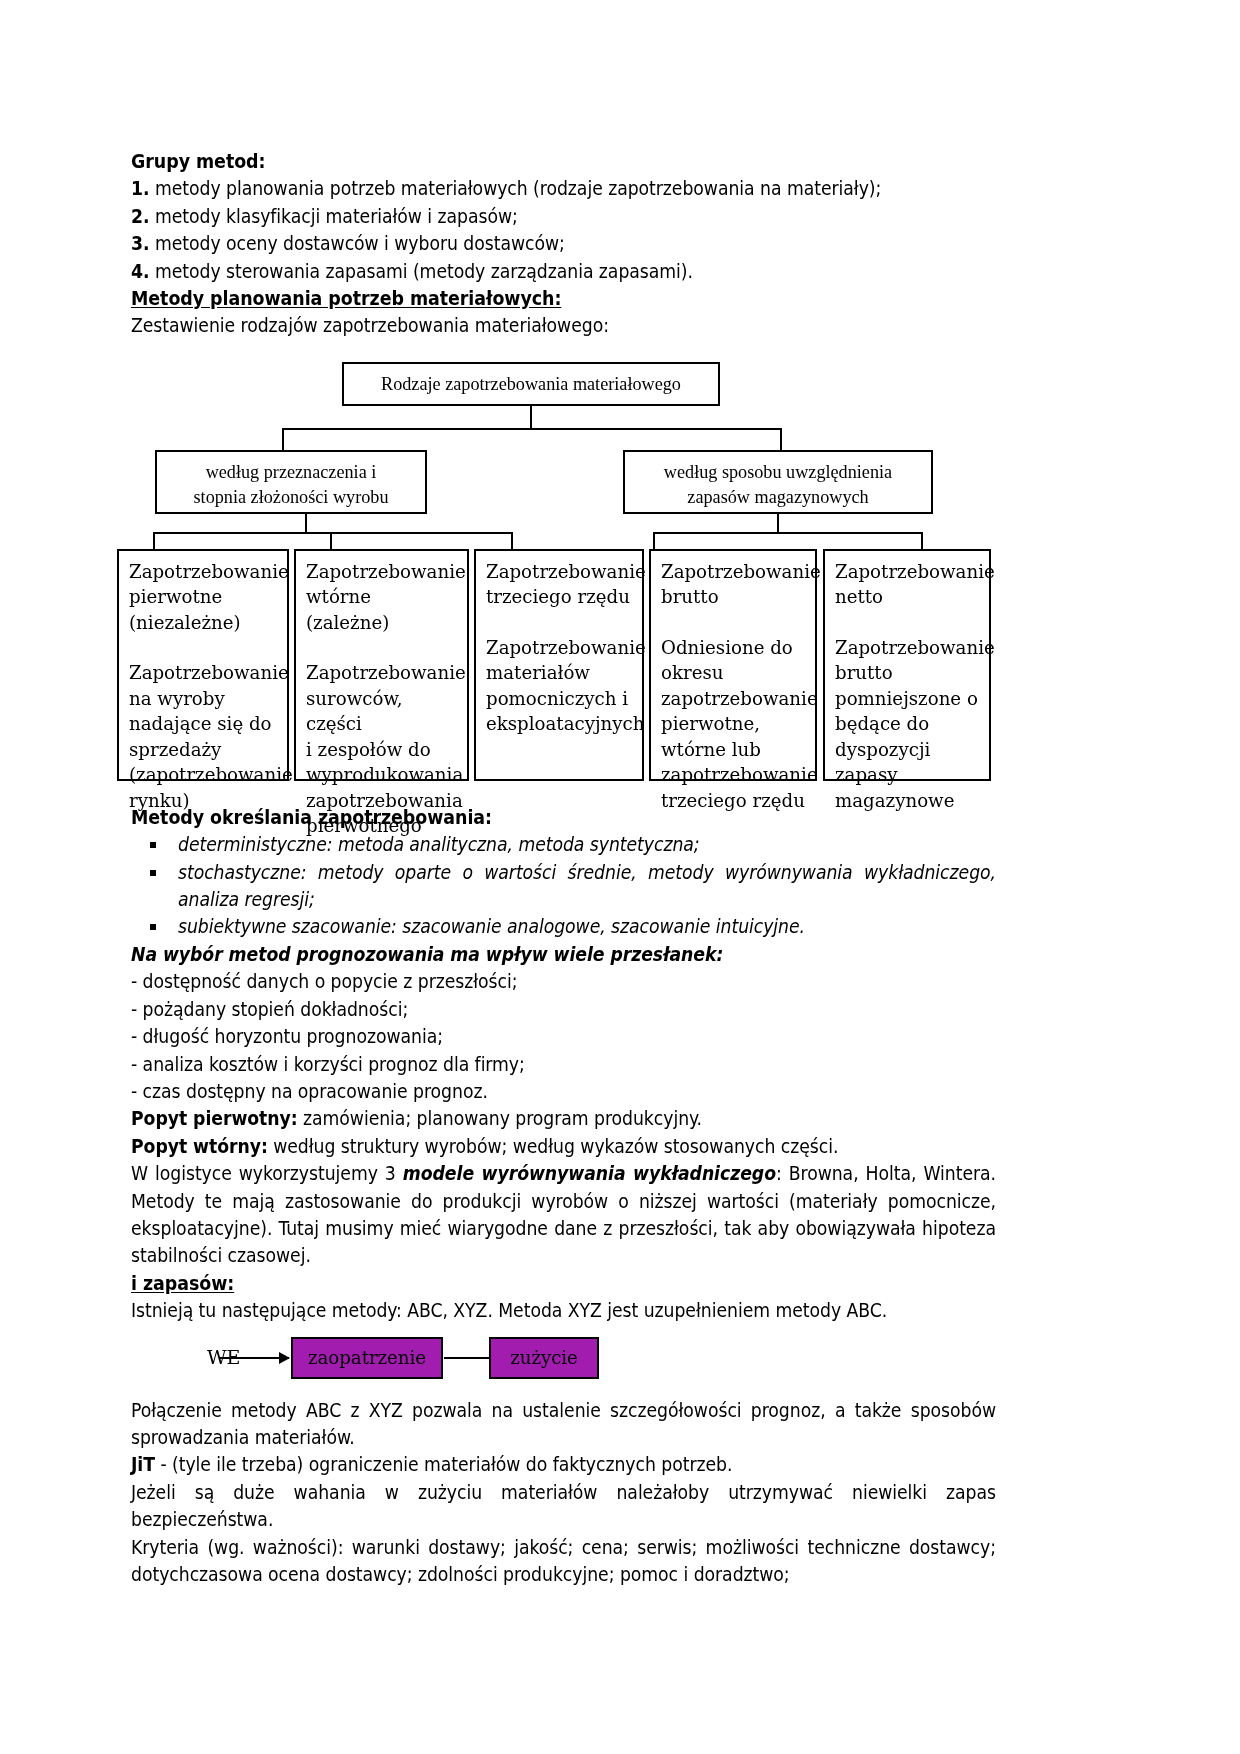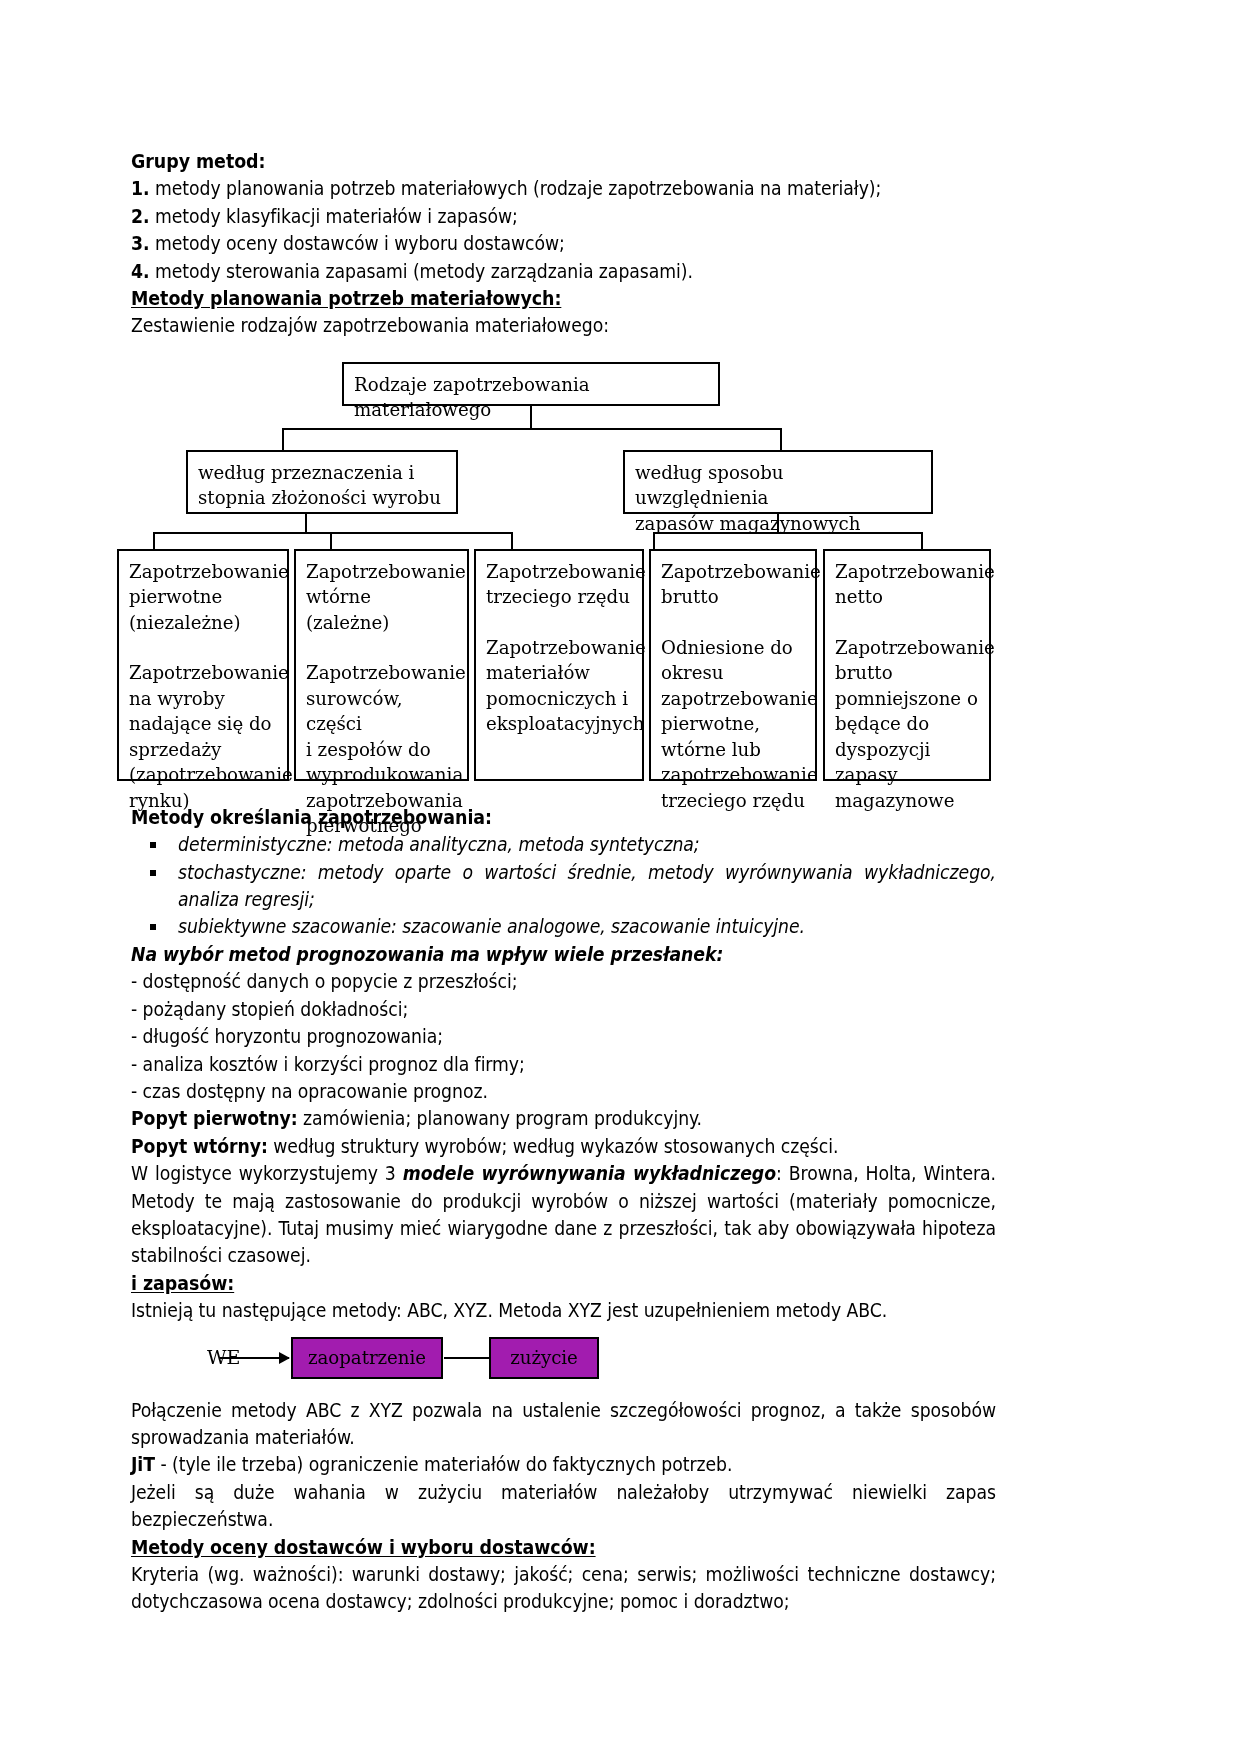--- a/index.html
+++ b/index.html
@@ -90,21 +90,22 @@
     border: 2px solid #000;
     background: #fff;
     font-family: "DejaVu Serif", serif;
     font-size: 18.2px;
     line-height: 25.5px;
   }
   .dbox .inner {
     padding: 8px 10px;
   }
   .dbox.center .inner {
-    text-align: left;
+    text-align: center;
+    font-family: Liberation Serif, serif;
   }
   .dbox p {
     margin: 0;
   }
   .dbox p.gap {
     margin-top: 25px;
   }
 
   .conn {
     position: absolute;
@@ -189,21 +190,21 @@
         </div>
     </div>
 
     <div class="conn v" style="left:420px; top:58px; width:2px; height:22px;"></div>
 
     <div class="conn h" style="left:172px; top:80px; width:500px; height:2px;"></div>
 
     <div class="conn v" style="left:172px; top:80px; width:2px; height:22px;"></div>
     <div class="conn v" style="left:670px; top:80px; width:2px; height:22px;"></div>
 
-    <div class="dbox center" style="left:76px; top:102px; width:272px; height:64px;">
+    <div class="dbox center" style="left:45px; top:102px; width:272px; height:64px;">
       <div class="inner">
           <p class="line">według przeznaczenia i
 stopnia złożoności wyrobu</p>
         </div>
     </div>
 
     <div class="dbox center" style="left:513px; top:102px; width:310px; height:64px;">
       <div class="inner">
           <p class="line">według sposobu uwzględnienia
 zapasów magazynowych</p>
@@ -335,19 +336,16 @@
     </div>
 
     <div class="just">Połączenie metody ABC z XYZ pozwala na ustalenie szczegółowości prognoz, a także sposobów sprowadzania materiałów.</div>
     <div>
       <span class="bold">JiT</span><span> - (tyle ile trzeba) ograniczenie materiałów do faktycznych potrzeb.</span>
     </div>
     <div class="just">Jeżeli są duże wahania w zużyciu materiałów należałoby utrzymywać niewielki zapas bezpieczeństwa.</div>
   </div>
 
   <div class="sans">
-    <div>
-      <span class="heading underline">Metody oceny dostawców i wyboru dostawców:</span>
-    </div>
     <div class="just">Kryteria (wg. ważności): warunki dostawy; jakość; cena; serwis; możliwości techniczne dostawcy; dotychczasowa ocena dostawcy; zdolności produkcyjne; pomoc i doradztwo;</div>
   </div>
 
 </div>
 
 </body></html>

